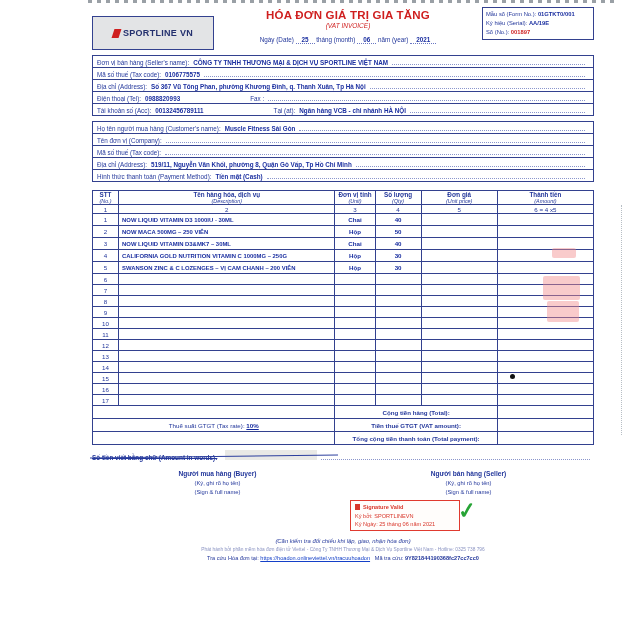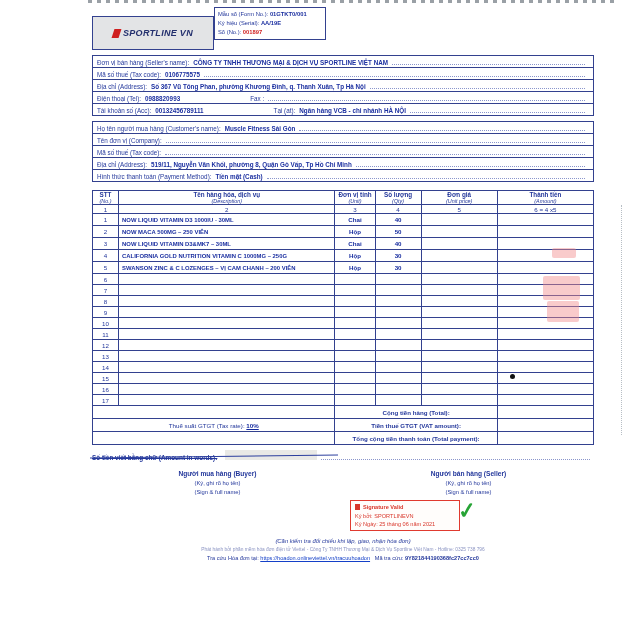--- a/index.html
+++ b/index.html
@@ -7,21 +7,21 @@
   .paper { position:relative; width:626px; height:626px; background:#ffffff; overflow:hidden; margin:0 auto; color:#23379b; }
   .perforation { position:absolute; top:0; left:88px; right:8px; height:3px;
     background:repeating-linear-gradient(90deg,#9aa0a6 0 4px, transparent 4px 9px); }
   .content { position:absolute; left:92px; right:32px; top:7px; }
 
   
   .hdr { display:flex; align-items:flex-start; }
   .logo-box { width:122px; height:34px; margin-top:9px; border:1px solid #33418f; background:#e3e4e6;
     display:flex; align-items:center; justify-content:center; gap:3px; }
   .logo-ico { width:7px; height:9px; background:#cf1f1f; transform:skewX(-18deg); }
-  .logo-txt { font-weight:bold; font-style:italic; font-size:9px; color:#24306e; letter-spacing:.3px; }
+  .logo-txt { font-weight:bold; font-size:9px; color:#24306e; letter-spacing:.3px; }
   .title-blk { flex:1; text-align:center; padding-top:2px; }
   .title { color:#cf1f1f; font-weight:bold; font-size:11.5px; letter-spacing:.2px; }
   .subtitle { color:#cf1f1f; font-style:italic; font-size:6.5px; margin-top:1px; }
   .date-line { font-size:6.3px; margin-top:7px; color:#23379b; }
   .dotval { font-weight:bold; border-bottom:1px dotted #6a77c4; padding:0 6px; color:#1b2fa0; }
   .meta-box { width:112px; border:1px solid #33418f; padding:2px 3px; font-size:5.8px; line-height:1.55; }
   .meta-box b { color:#1b2fa0; }
   .no-red { color:#cf1f1f; font-weight:bold; }
 
   
@@ -86,20 +86,32 @@
 <div class="paper">
   <div class="perforation"></div>
 
   <div class="content">
 
     <div class="hdr">
       <div class="logo-box">
         <span class="logo-ico"></span>
         <span class="logo-txt">SPORTLINE VN</span>
       </div>
+      <div class="title-blk">
+        <div class="title">HÓA ĐƠN GIÁ TRỊ GIA TĂNG</div>
+        <div class="subtitle">(VAT INVOICE)</div>
+        <div class="date-line">
+          <span>Ngày (Date)</span>
+          <span class="dotval">25</span>
+          <span>tháng (month)</span>
+          <span class="dotval">06</span>
+          <span>năm (year)</span>
+          <span class="dotval">2021</span>
+        </div>
+      </div>
       <div class="meta-box">
         <div><span>Mẫu số (Form No.):</span> <b>01GTKT0/001</b></div>
         <div><span>Ký hiệu (Serial):</span> <b>AA/19E</b></div>
         <div><span>Số (No.):</span> <span class="no-red">001897</span></div>
       </div>
     </div>
 
     <div class="info-box">
       <div class="frow">
         <span class="lab">Đơn vị bán hàng (Seller's name):</span>

